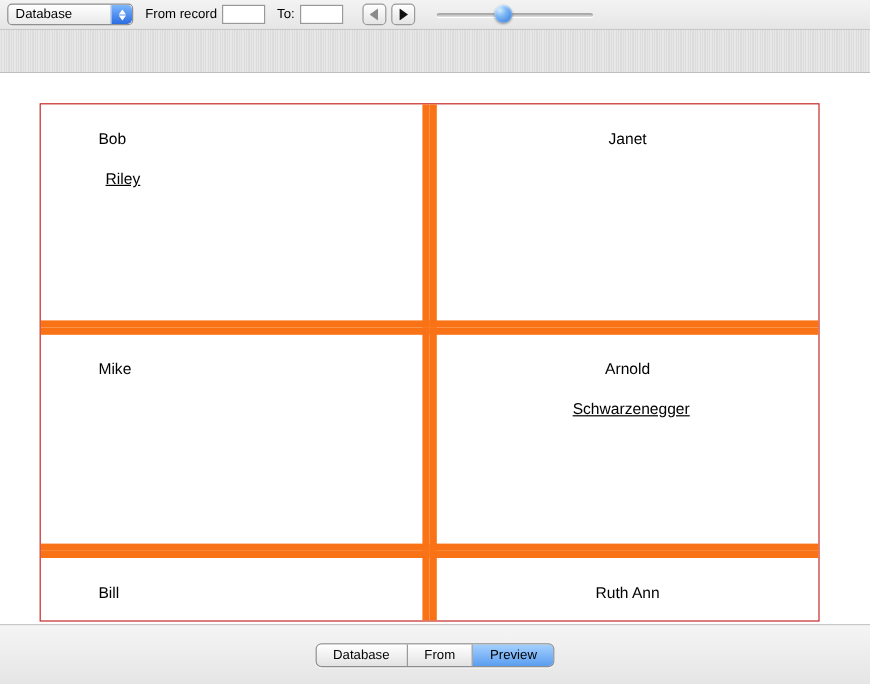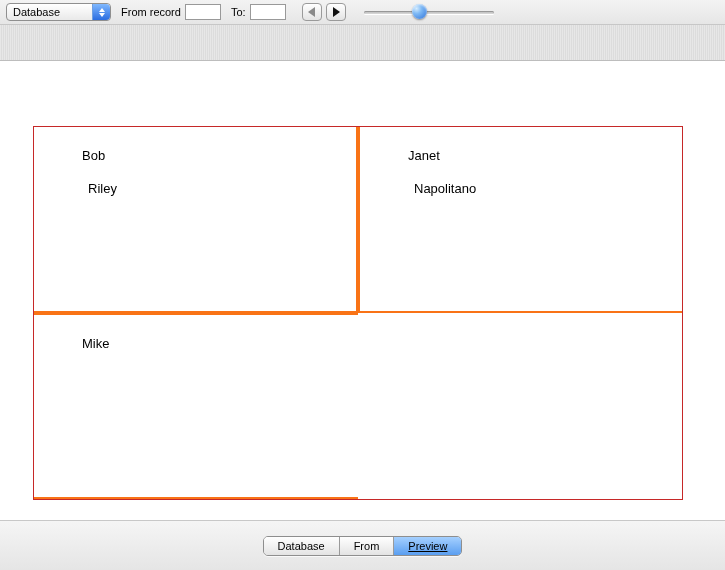--- a/index.html
+++ b/index.html
@@ -107,39 +107,38 @@
     height: 458px;
     background: #fff;
     position: relative;
     overflow: hidden;
   }
   .page {
     position: absolute;
     left: 33px; top: 25px;
     width: 650px;
     border: 1px solid #c62828;
-    margin-top: 40px;
   }
   .row { display: flex; }
   .card {
     width: 324px;
-    border: 2px solid #f97316;
+    border: 6px solid #f97316;
     padding: 22px 48px 10px 48px;
     font-size: 13px;
     line-height: 1.0;
   }
   .row .card:first-child { border-left: none; }
-  .row .card:last-child { border-right: none; }
+  .row .card:last-child { border-right: none; text-align: center; }
   .row:first-child .card { border-top: none; }
 
   .row.h-full .card { height: 186px; }
   .row.h-cut  .card { height: 58px; border-bottom: none; }
 
   .card .fn { margin-bottom: 20px; }
-  .card .ln { padding-left: 6px; }
+  .card .ln { padding-left: 6px; text-decoration: underline; }
 
   
   .bottombar {
     position: absolute;
     left: 0; right: 0; bottom: 0;
     height: 50px;
     background: linear-gradient(#f5f5f5,#e5e5e5);
     border-top: 1px solid #c8c8c8;
     display: flex;
     align-items: center;
@@ -158,21 +157,20 @@
     font-size: 11px;
     display: flex; align-items: center;
     background: linear-gradient(#ffffff,#e3e3e3);
     border-left: 1px solid #9a9a9a;
     cursor: default;
   }
   .seg:first-child { border-left: none; }
   .seg.active {
     background: linear-gradient(#a5d0ff,#5a9ef0);
     color: #000;
-    text-decoration: underline;
   }
 </style>
 </head>
 <body>
 
 <div class="toolbar">
 
   <div class="aqua-select">
     <span>Database</span>
     <span class="endcap"></span>
@@ -205,31 +203,42 @@
 <div class="canvas">
   <div class="page">
 
     <div class="row h-full">
       <div class="card">
         <div class="fn">Bob</div>
         <div class="ln">Riley</div>
       </div>
       <div class="card">
         <div class="fn">Janet</div>
-        <div class="ln">Napolitano</div>
       </div>
     </div>
 
     <div class="row h-full">
       <div class="card">
         <div class="fn">Mike</div>
       </div>
+      <div class="card">
+        <div class="fn">Arnold</div>
+        <div class="ln">Schwarzenegger</div>
+      </div>
     </div>
 
     <div class="row h-cut">
+      <div class="card">
+        <div class="fn">Bill</div>
+        <div class="ln"></div>
+      </div>
+      <div class="card">
+        <div class="fn">Ruth Ann</div>
+        <div class="ln"></div>
+      </div>
     </div>
 
   </div>
 </div>
 
 <div class="bottombar">
   <div class="seg-control">
     <div class="seg">Database</div>
     <div class="seg">From</div>
     <div class="seg active">Preview</div>

